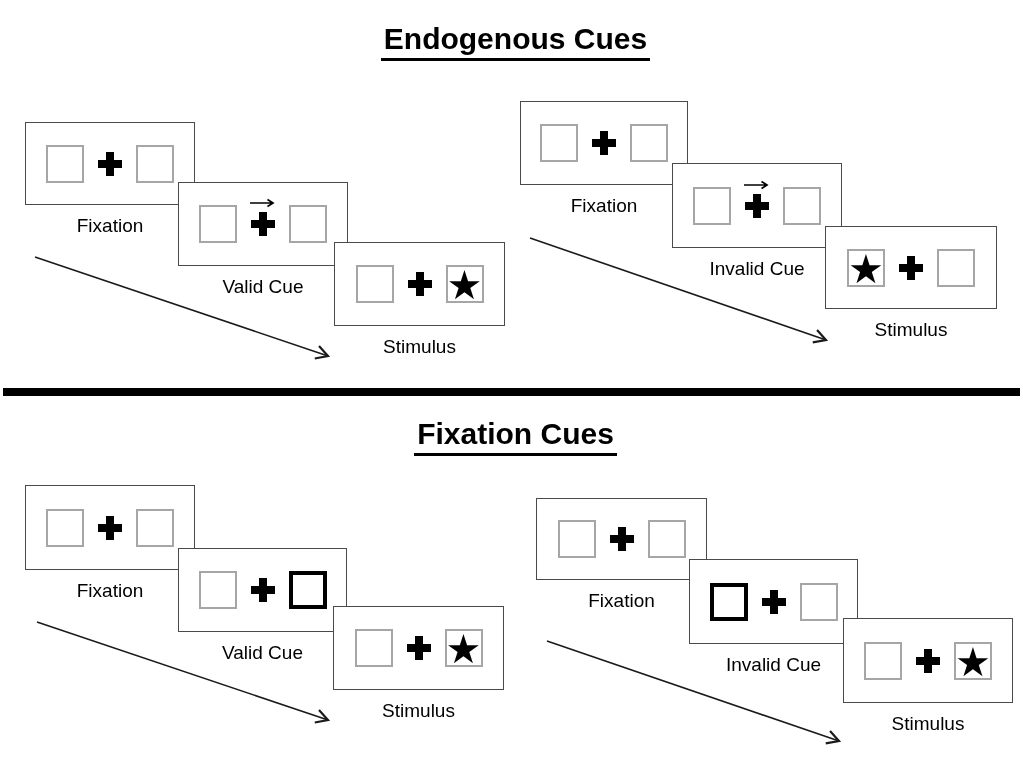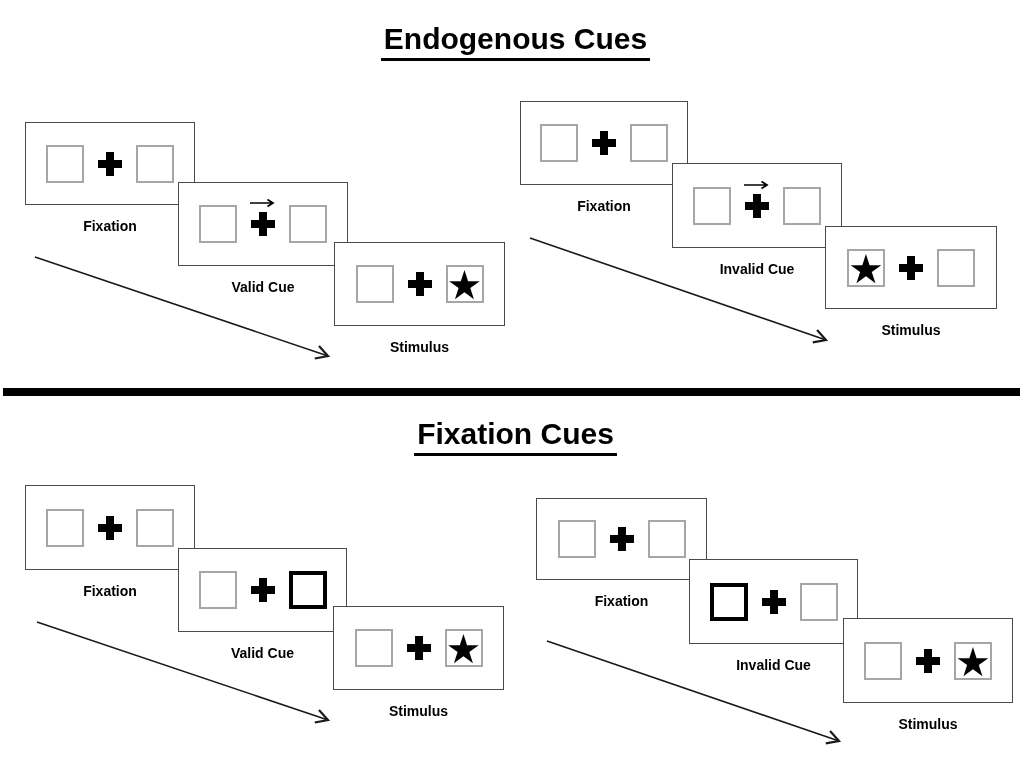--- a/index.html
+++ b/index.html
@@ -28,21 +28,21 @@
     flex:0 0 auto;
   }
   .box.bold{border:4px solid #000;}
   .star{font-size:40px;line-height:1;color:#000;transform:translateY(1px);}
   .cross-wrap{position:relative;flex:0 0 auto;}
   .plus{position:relative;width:24px;height:24px;}
   .plus::before{content:"";position:absolute;left:8px;top:0;width:8px;height:24px;background:#000;}
   .plus::after{content:"";position:absolute;left:0;top:8px;width:24px;height:8px;background:#000;}
   .cue-arrow{position:absolute;left:50%;top:-15px;transform:translateX(-50%);}
   .plabel{
-    position:absolute;text-align:center;font-size:14px;font-weight:700;line-height:22px;
+    position:absolute;text-align:center;font-size:19px;font-weight:400;line-height:22px;
     z-index:5;
   }
   #arrows{position:absolute;left:0;top:0;z-index:0;pointer-events:none;}
 </style>
 </head>
 <body>
 
 <div id="figure">
 
   <svg id="arrows" width="1023" height="767">

